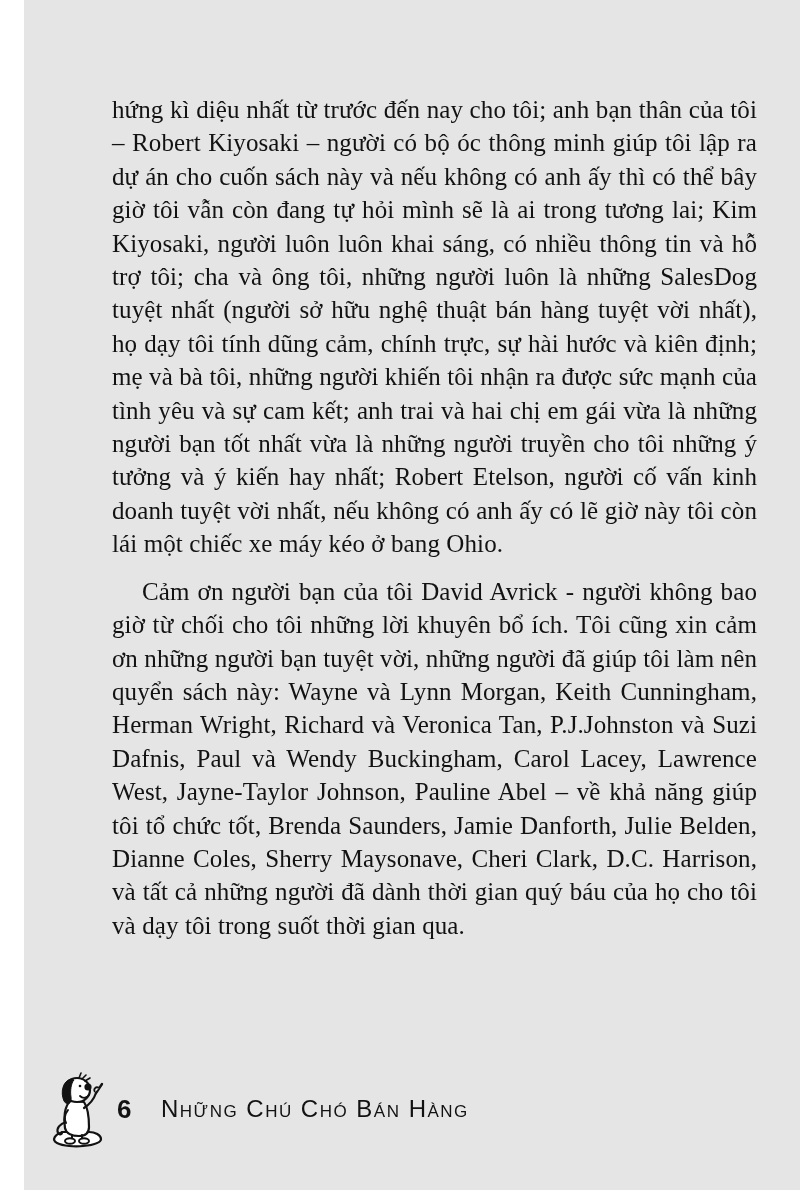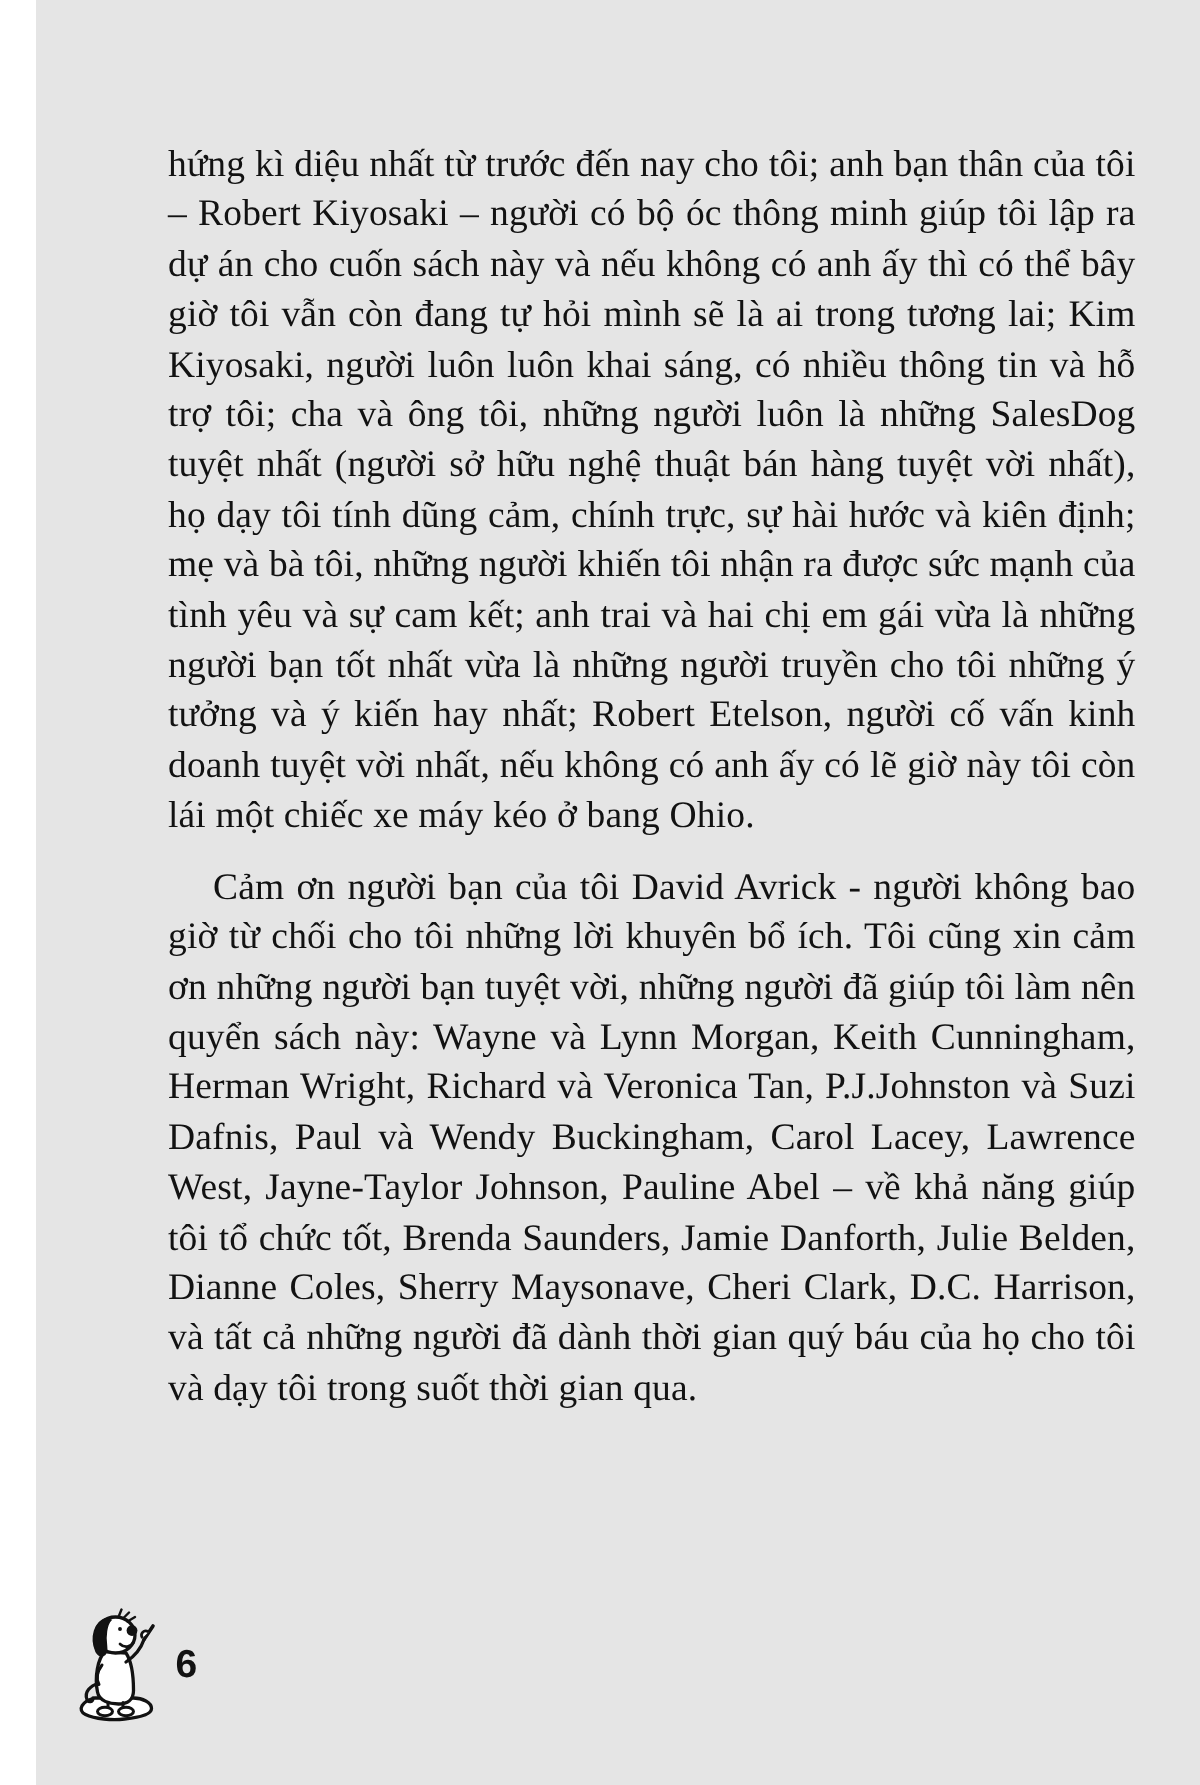--- a/index.html
+++ b/index.html
@@ -107,15 +107,16 @@
 
         <path d="M30,6 l2,-5 M33,7 l4,-4 M36,9 l5,-3" fill="none" stroke="#121212" stroke-width="1.6" stroke-linecap="round"></path>
 
         <circle cx="31" cy="14" r="1.3" fill="#121212"></circle>
 
         <circle cx="39" cy="15" r="3.6" fill="#121212"></circle>
         <path d="M31,24 C34,27 38,26 40,23" fill="none" stroke="#121212" stroke-width="1.8" stroke-linecap="round"></path>
       </svg>
     </span>
     <span class="page-number">6</span>
+    <span class="book-title">Những Chú Chó Bán Hàng</span>
   </div>
 
 </div>
 
 </body></html>

